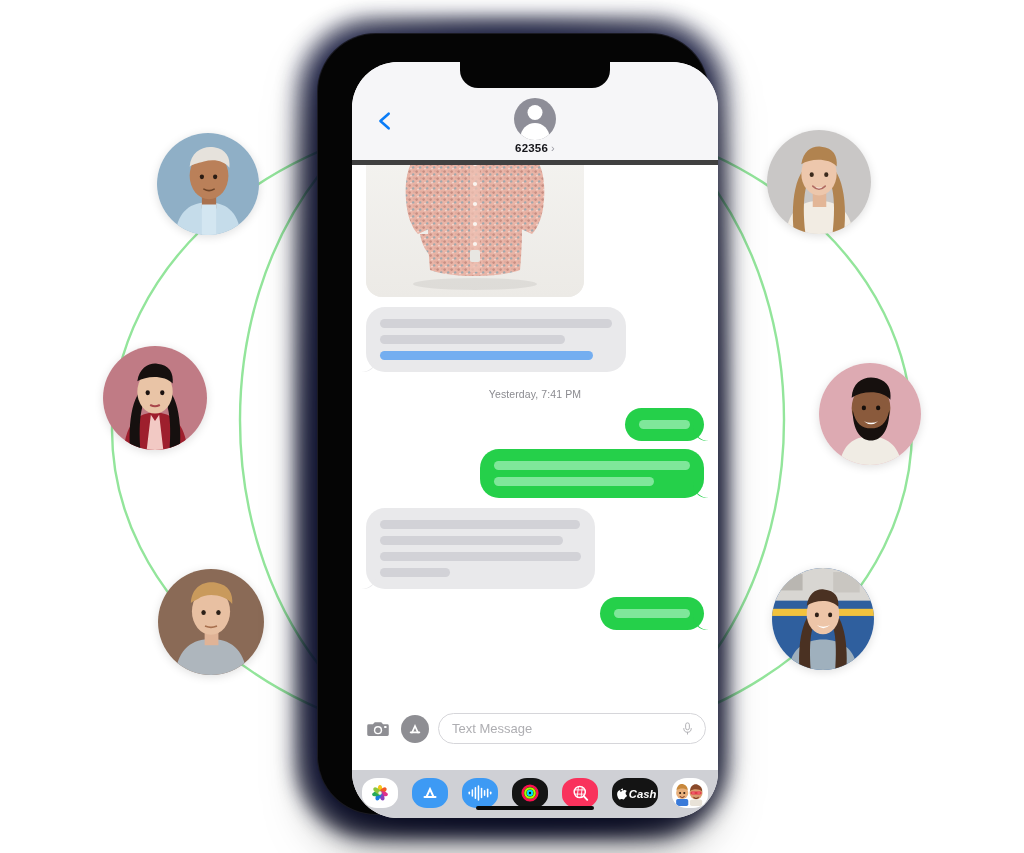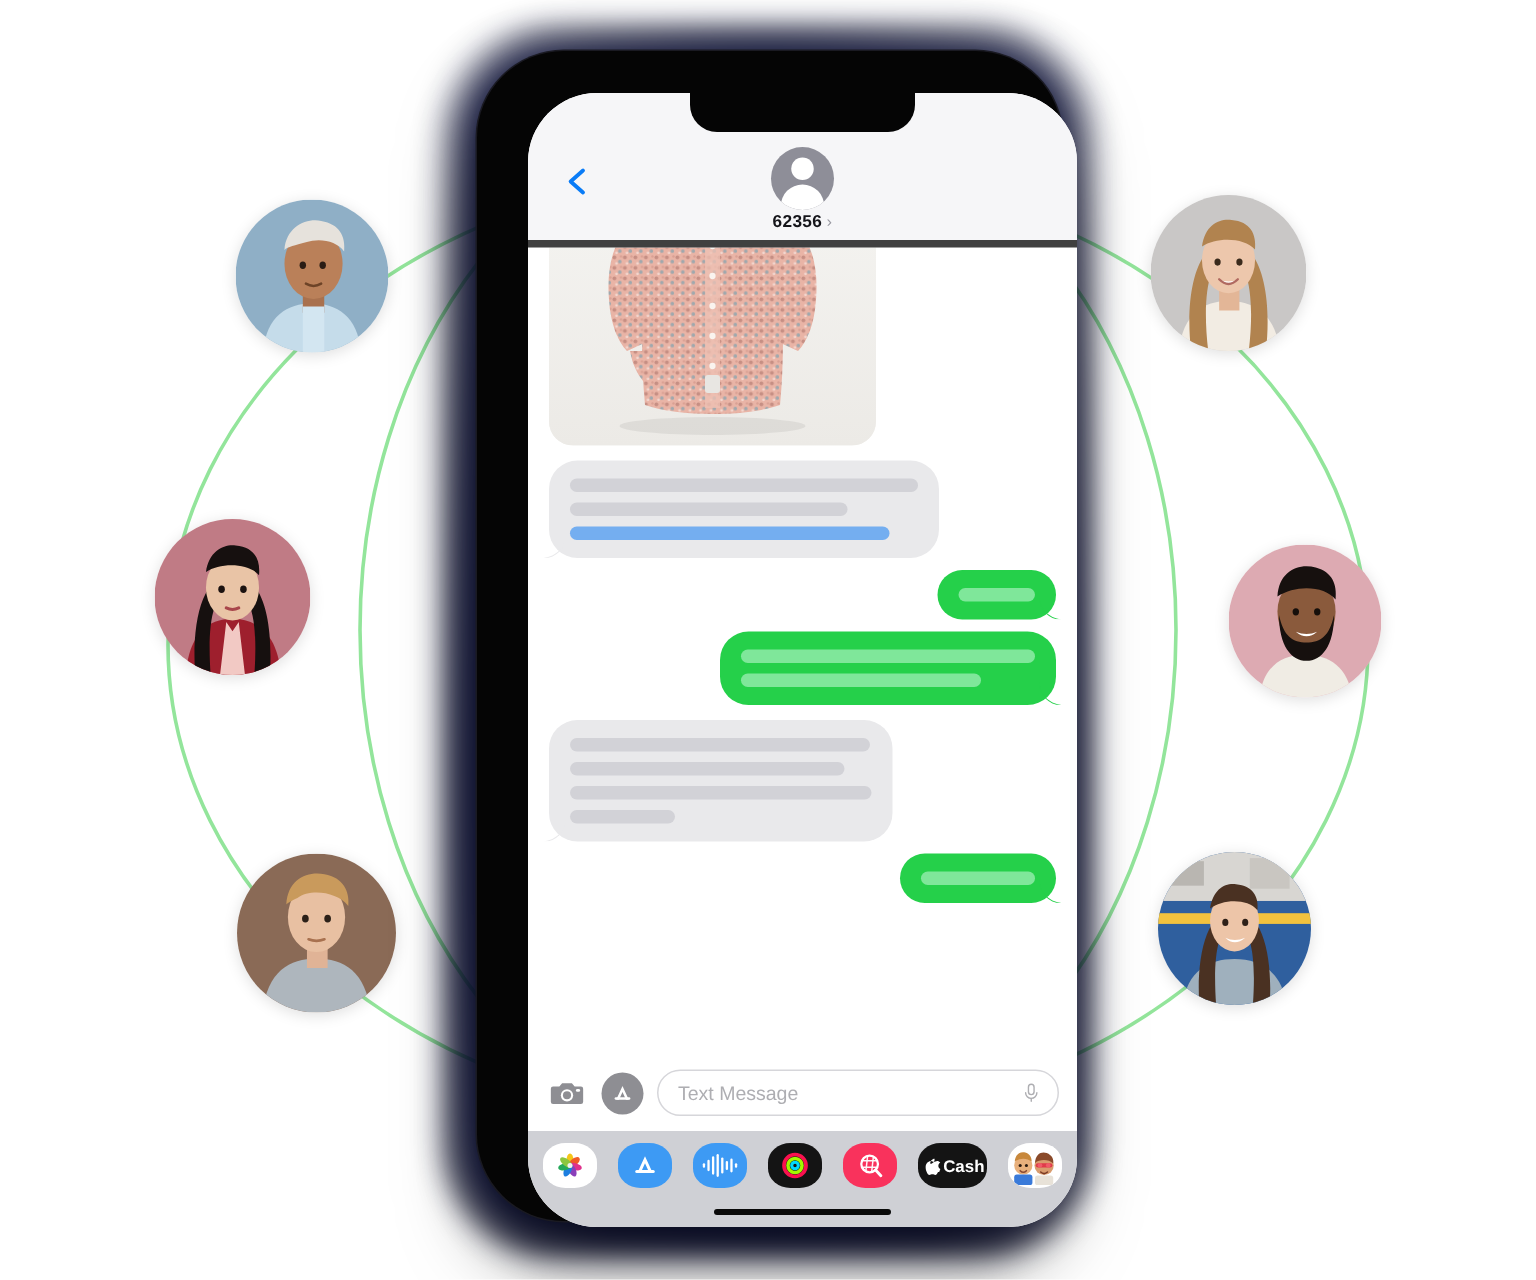--- a/index.html
+++ b/index.html
@@ -140,24 +140,24 @@
   .appstore-btn{background:#8e8e93;}
   .text-field{
     flex:1;height:31px;border:1px solid #d6d6da;border-radius:16px;
     display:flex;align-items:center;padding:0 10px 0 13px;
     box-sizing:border-box;cursor:text;
   }
   .text-field .ph{flex:1;font-size:13px;color:#aeaeb2;}
 
   
   .apptray{
-    position:absolute;left:0;right:0;bottom:0;height:64px;
+    position:absolute;left:0;right:0;bottom:0;height:48px;
     background:#cfd0d5;
     display:flex;align-items:flex-start;justify-content:space-between;
-    padding:8px 10px 0;box-sizing:border-box;z-index:25;
+    padding:8px 10px 0;box-sizing:border-box;z-index:25;font-style:italic;
   }
   .tray-icon{
     width:36px;height:30px;border-radius:15px/13px;
     display:flex;align-items:center;justify-content:center;
     overflow:hidden;cursor:pointer;flex:0 0 auto;
   }
   .home-ind{
     position:absolute;left:50%;bottom:8px;transform:translateX(-50%);
     width:118px;height:4px;border-radius:3px;background:#0a0a0a;z-index:30;
   }
@@ -328,20 +328,21 @@
               <ellipse cx="109" cy="142" rx="62" ry="6" fill="#00000010"></ellipse>
             </svg>
           </div>
 
           <div class="bubble in">
             <div class="ln gray" style="width:232px;"></div>
             <div class="ln gray" style="width:185px;"></div>
             <div class="ln blue" style="width:213px;"></div>
           </div>
 
+          <div class="timestamp">Yesterday, 7:41 PM</div>
 
           <div class="bubble out">
             <div class="ln lgreen" style="width:51px;"></div>
           </div>
 
           <div class="bubble out">
             <div class="ln lgreen" style="width:196px;"></div>
             <div class="ln lgreen" style="width:160px;"></div>
           </div>
 

